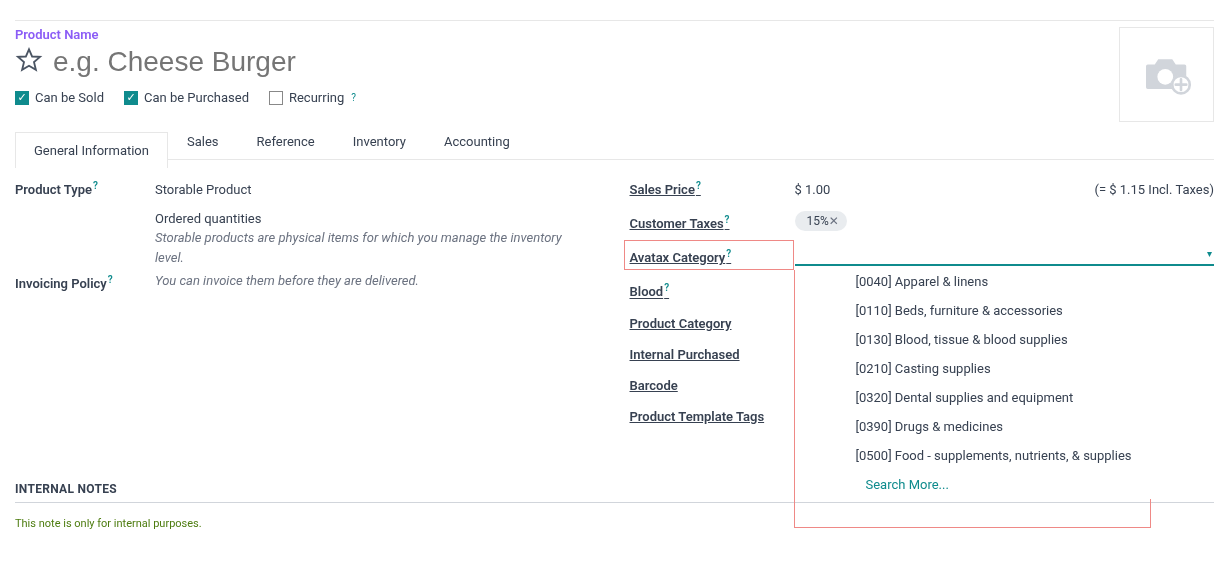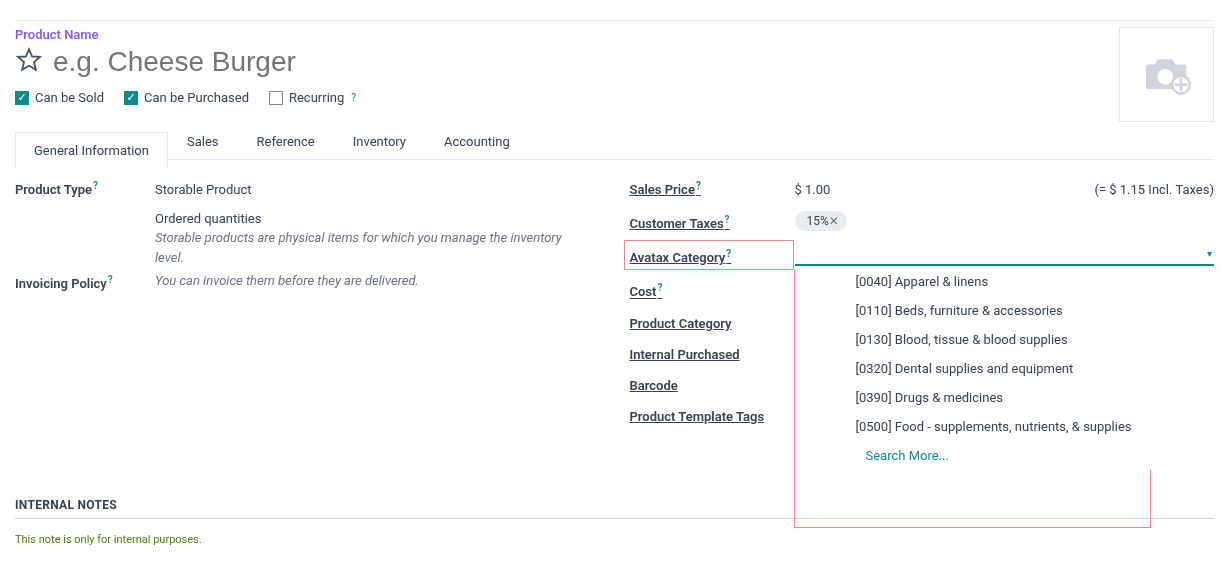--- a/index.html
+++ b/index.html
@@ -75,21 +75,21 @@
   }
   .avatax-wrapper { position: relative; }
   .dropdown {
     position: absolute; top: 22px; left: 0; right: 0;
     background: #fff; z-index: 20;
   }
   .dropdown-item {
     padding: 7px 14px; cursor: pointer; font-size: 13px; color: #374151; margin-left: 47px;
   }
   .dropdown-item.search-more { color: #0f8b8d; padding-left: 24px; }
-  .notes-section { margin-top: 60px; }
+  .notes-section { margin-top: 44px; }
   .notes-header {
     font-size: 12px; font-weight: 700; color: #374151;
     border-bottom: 1px solid #d1d5db; padding-bottom: 6px; margin-bottom: 14px;
     letter-spacing: 0.3px;
   }
   .notes-placeholder { color: #4d7c0f; font-size: 11px; }
   .camera-svg { width: 56px; height: 56px; }
 </style>
 </head>
 <body>
@@ -191,30 +191,31 @@
       <div class="form-label">
         <span>Avatax Category</span><span class="help-q">?</span>
       </div>
       <div class="form-value avatax-wrapper">
         <input class="avatax-input" style="">
         <span class="dropdown-caret">▾</span>
         <div class="dropdown">
           <div class="dropdown-item">[0040] Apparel &amp; linens</div>
           <div class="dropdown-item">[0110] Beds, furniture &amp; accessories</div>
           <div class="dropdown-item">[0130] Blood, tissue &amp; blood supplies</div>
+          <div class="dropdown-item">[0210] Casting supplies</div>
           <div class="dropdown-item">[0320] Dental supplies and equipment</div>
           <div class="dropdown-item">[0390] Drugs &amp; medicines</div>
           <div class="dropdown-item">[0500] Food - supplements, nutrients, &amp; supplies</div>
           <div class="dropdown-item search-more">Search More...</div>
         </div>
       </div>
     </div>
     <div class="form-row">
       <div class="form-label">
-        <span>Cost</span><span class="help-q">?</span>
+        <span>Blood</span><span class="help-q">?</span>
       </div>
       <div class="form-value"></div>
     </div>
     <div class="form-row">
       <div class="form-label">Product Category</div>
       <div class="form-value"></div>
     </div>
     <div class="form-row">
       <div class="form-label">Internal Purchased</div>
       <div class="form-value"></div>

